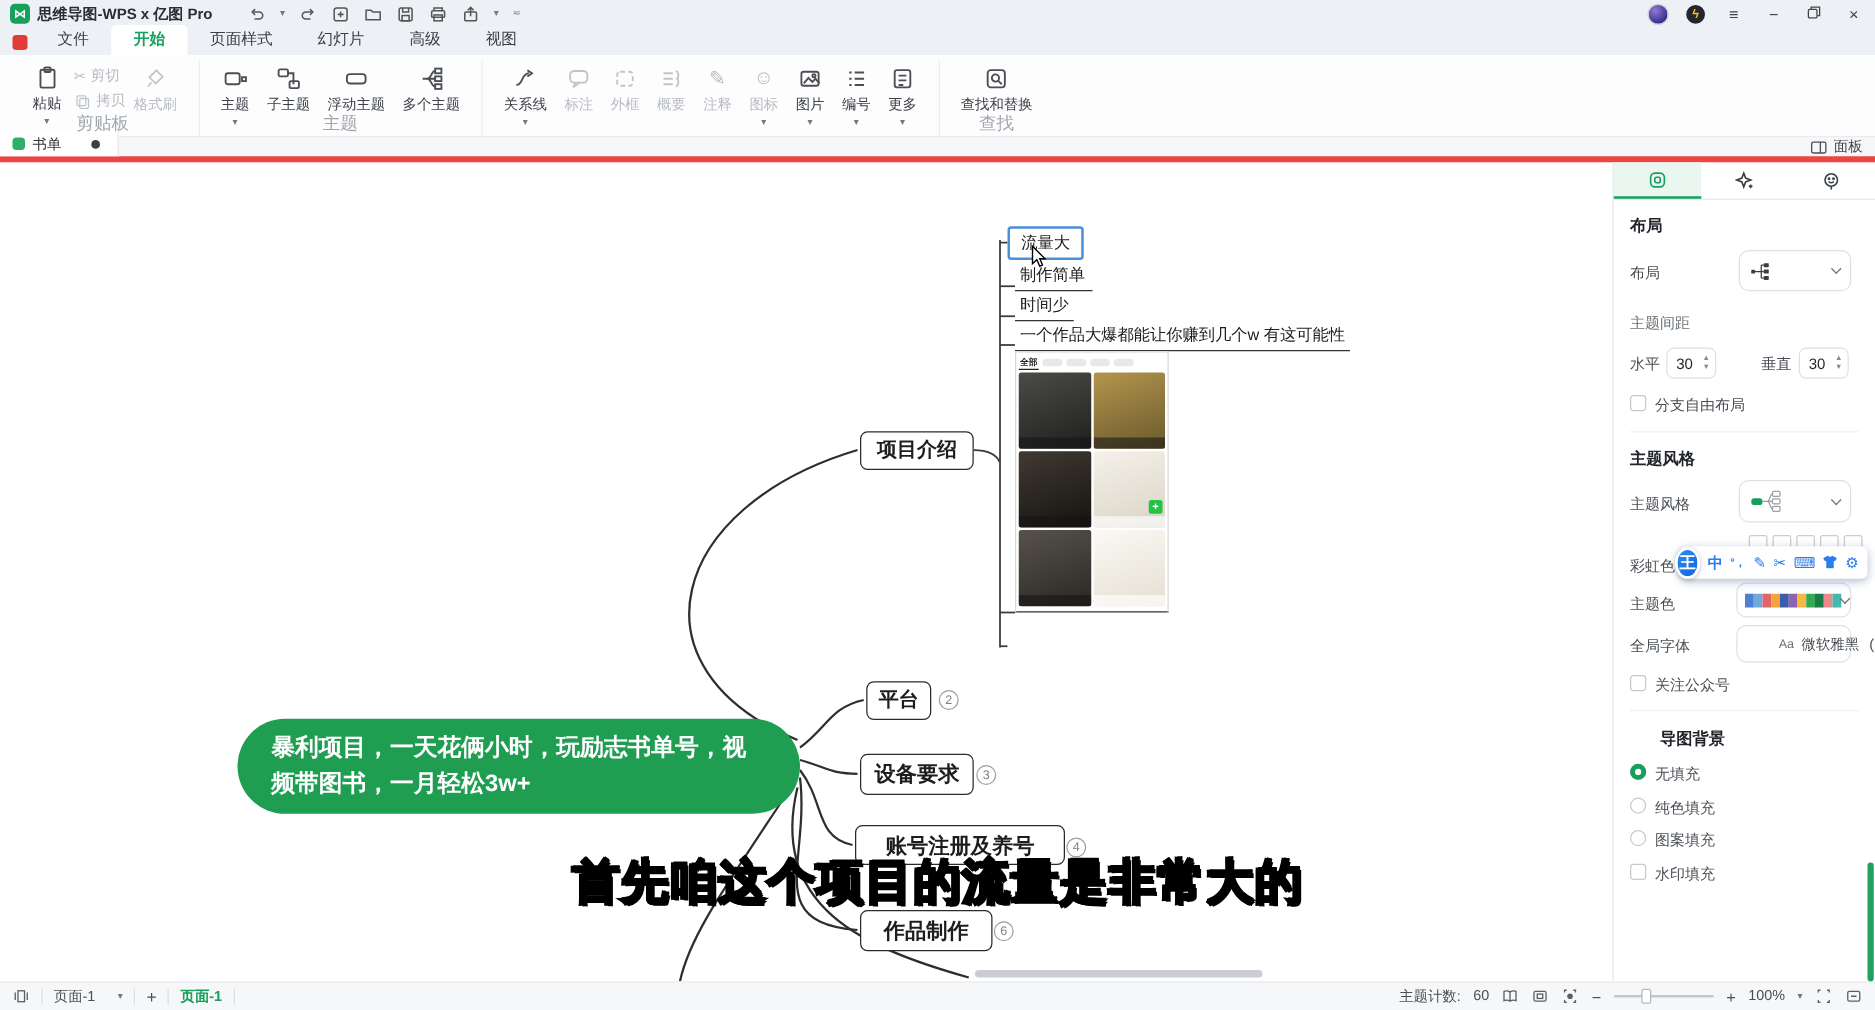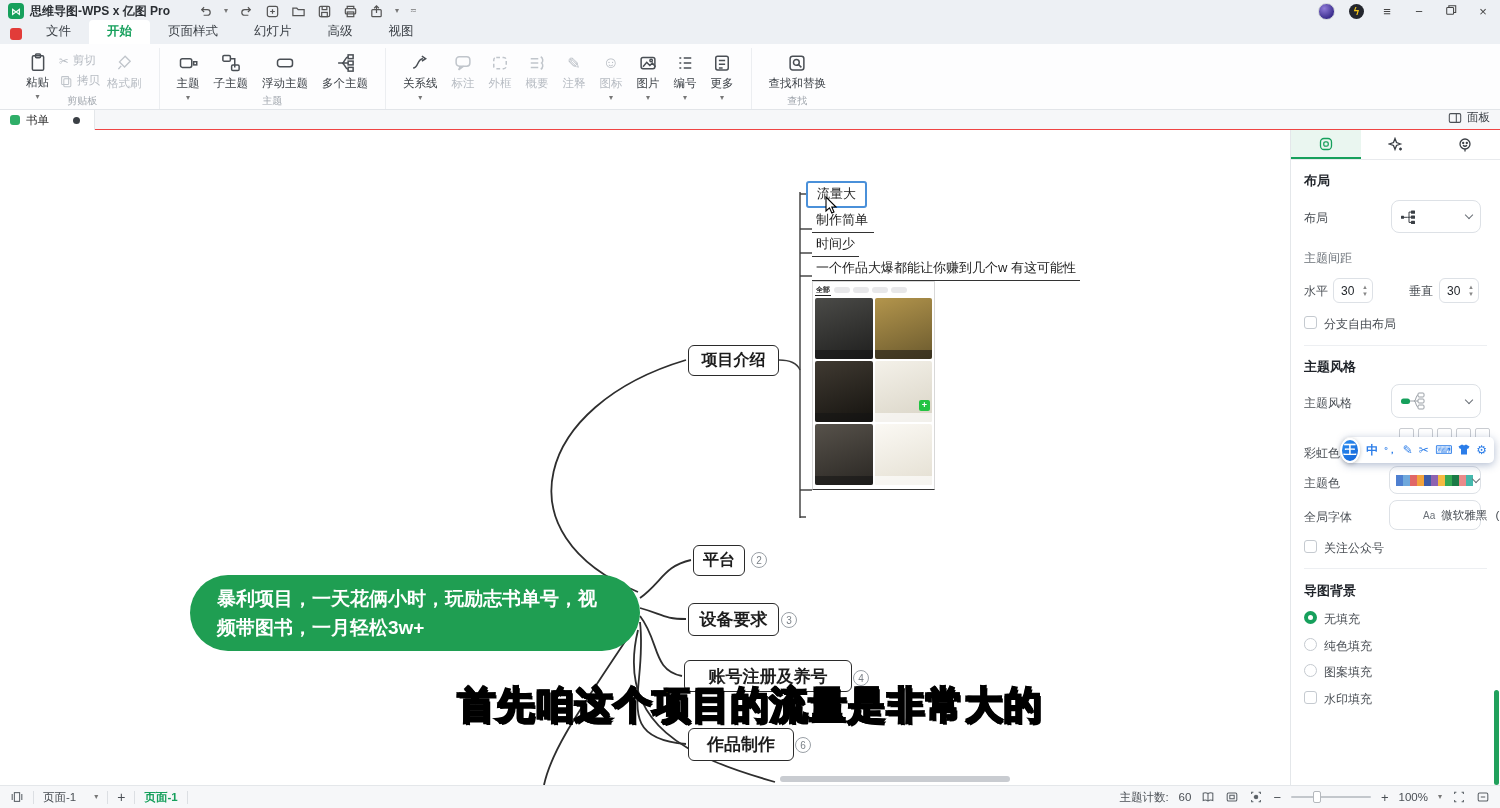--- a/index.html
+++ b/index.html
@@ -23,33 +23,33 @@
   
   .menubar { height:22px; background:#edf0f4; display:flex; align-items:flex-end; padding:0 6px; font-size:12.5px; }
   .redmark { width:12px; height:12px; background:#e23c39; border-radius:3px; margin:0 6px 4px 4px; }
   .mtab { padding:3px 18px 4px; color:#3a3f45; cursor:default; }
   .mtab.active { background:#fff; border-radius:4px 4px 0 0; font-weight:bold; color:#16a05c; }
 
   
   .ribbon { height:66px; background:#fdfdfe; border-bottom:1px solid #e2e5e9; display:flex; padding:4px 6px 0; }
   .rgroup { position:relative; display:flex; align-items:flex-start; padding:2px 10px 14px; }
   .rgroup + .rgroup { border-left:1px solid #eceef1; }
-  .gname { position:absolute; bottom:1px; left:0; right:0; text-align:center; font-size:10px; color:#a0a6ad; }
+  .gname { position:absolute; bottom:1px; left:0; right:0; text-align:center; font-size:14px; color:#a0a6ad; }
   .rbtn { display:flex; flex-direction:column; align-items:center; gap:3px; padding:3px 7px; font-size:11.5px; color:#3d4248; }
   .rbtn svg, .rbtn .glyph { height:20px; display:flex; align-items:center; justify-content:center; font-size:16px; }
   .rbtn.big { padding:2px 10px; }
   .rbtn.disabled { color:#b7bcc3; }
   .rbtn.disabled svg { stroke:#c0c5cb; }
   .rbtn svg { stroke:#4a4f55; fill:none; stroke-width:1.2; }
   .smallstack { display:flex; flex-direction:column; gap:5px; margin-top:3px; }
   .srow { display:flex; align-items:center; gap:4px; font-size:11.5px; color:#b7bcc3; }
   .srow svg { stroke:#c0c5cb; fill:none; stroke-width:1.2; }
 
   
-  .tabbar { height:20px; background:#f6f7f9; border-bottom:1px solid #ef4444; display:flex; align-items:flex-start; font-size:11.5px; }
+  .tabbar { height:20px; background:#f6f7f9; border-bottom:5px solid #ef4444; display:flex; align-items:flex-end; font-size:11.5px; }
   .doctab { height:20px; background:#fff; display:flex; align-items:center; gap:6px; padding:0 14px 0 10px; border-right:1px solid #e4e7ea; }
   .docicon { width:10px; height:10px; background:#2fae68; border-radius:3px; }
   .moddot { width:7px; height:7px; background:#3a3f45; border-radius:50%; margin-left:18px; }
   .paneltoggle { margin-left:auto; display:flex; align-items:center; gap:5px; padding:0 10px; color:#3a3f45; }
   .paneltoggle svg { stroke:#4a4f55; fill:none; stroke-width:1.2; }
 
   
   .main { display:flex; height:655px; }
   .canvas { position:relative; width:1290px; background:#fff; overflow:hidden; }
   .canvas svg.links { position:absolute; left:0; top:0; }
@@ -577,21 +577,21 @@
       <span style="color:#6a7077; font-size:10px;margin-left:25px;">Aa</span>
       <span style="white-space:nowrap;font-family:Liberation Mono, monospace;">微软雅黑 (大)</span>
       <span class="chev"></span>
     </div>
 
     <div class="cb" style="left:13px; top:410px;"></div>
     <div class="plabel" style="left:33px; top:410px;">关注公众号</div>
 
     <div class="pdiv" style="top:438px;"></div>
 
-    <div class="phead" style="top:452px;">导图背景</div>
+    <div class="phead" style="top:452px;margin-left:24px;">导图背景</div>
 
     <div class="radio on" style="left:13px; top:481px;"></div>
     <div class="plabel" style="left:33px; top:481px;">无填充</div>
 
     <div class="radio" style="left:13px; top:508px;"></div>
     <div class="plabel" style="left:33px; top:508px;">纯色填充</div>
 
     <div class="radio" style="left:13px; top:534px;"></div>
     <div class="plabel" style="left:33px; top:534px;">图案填充</div>
 

